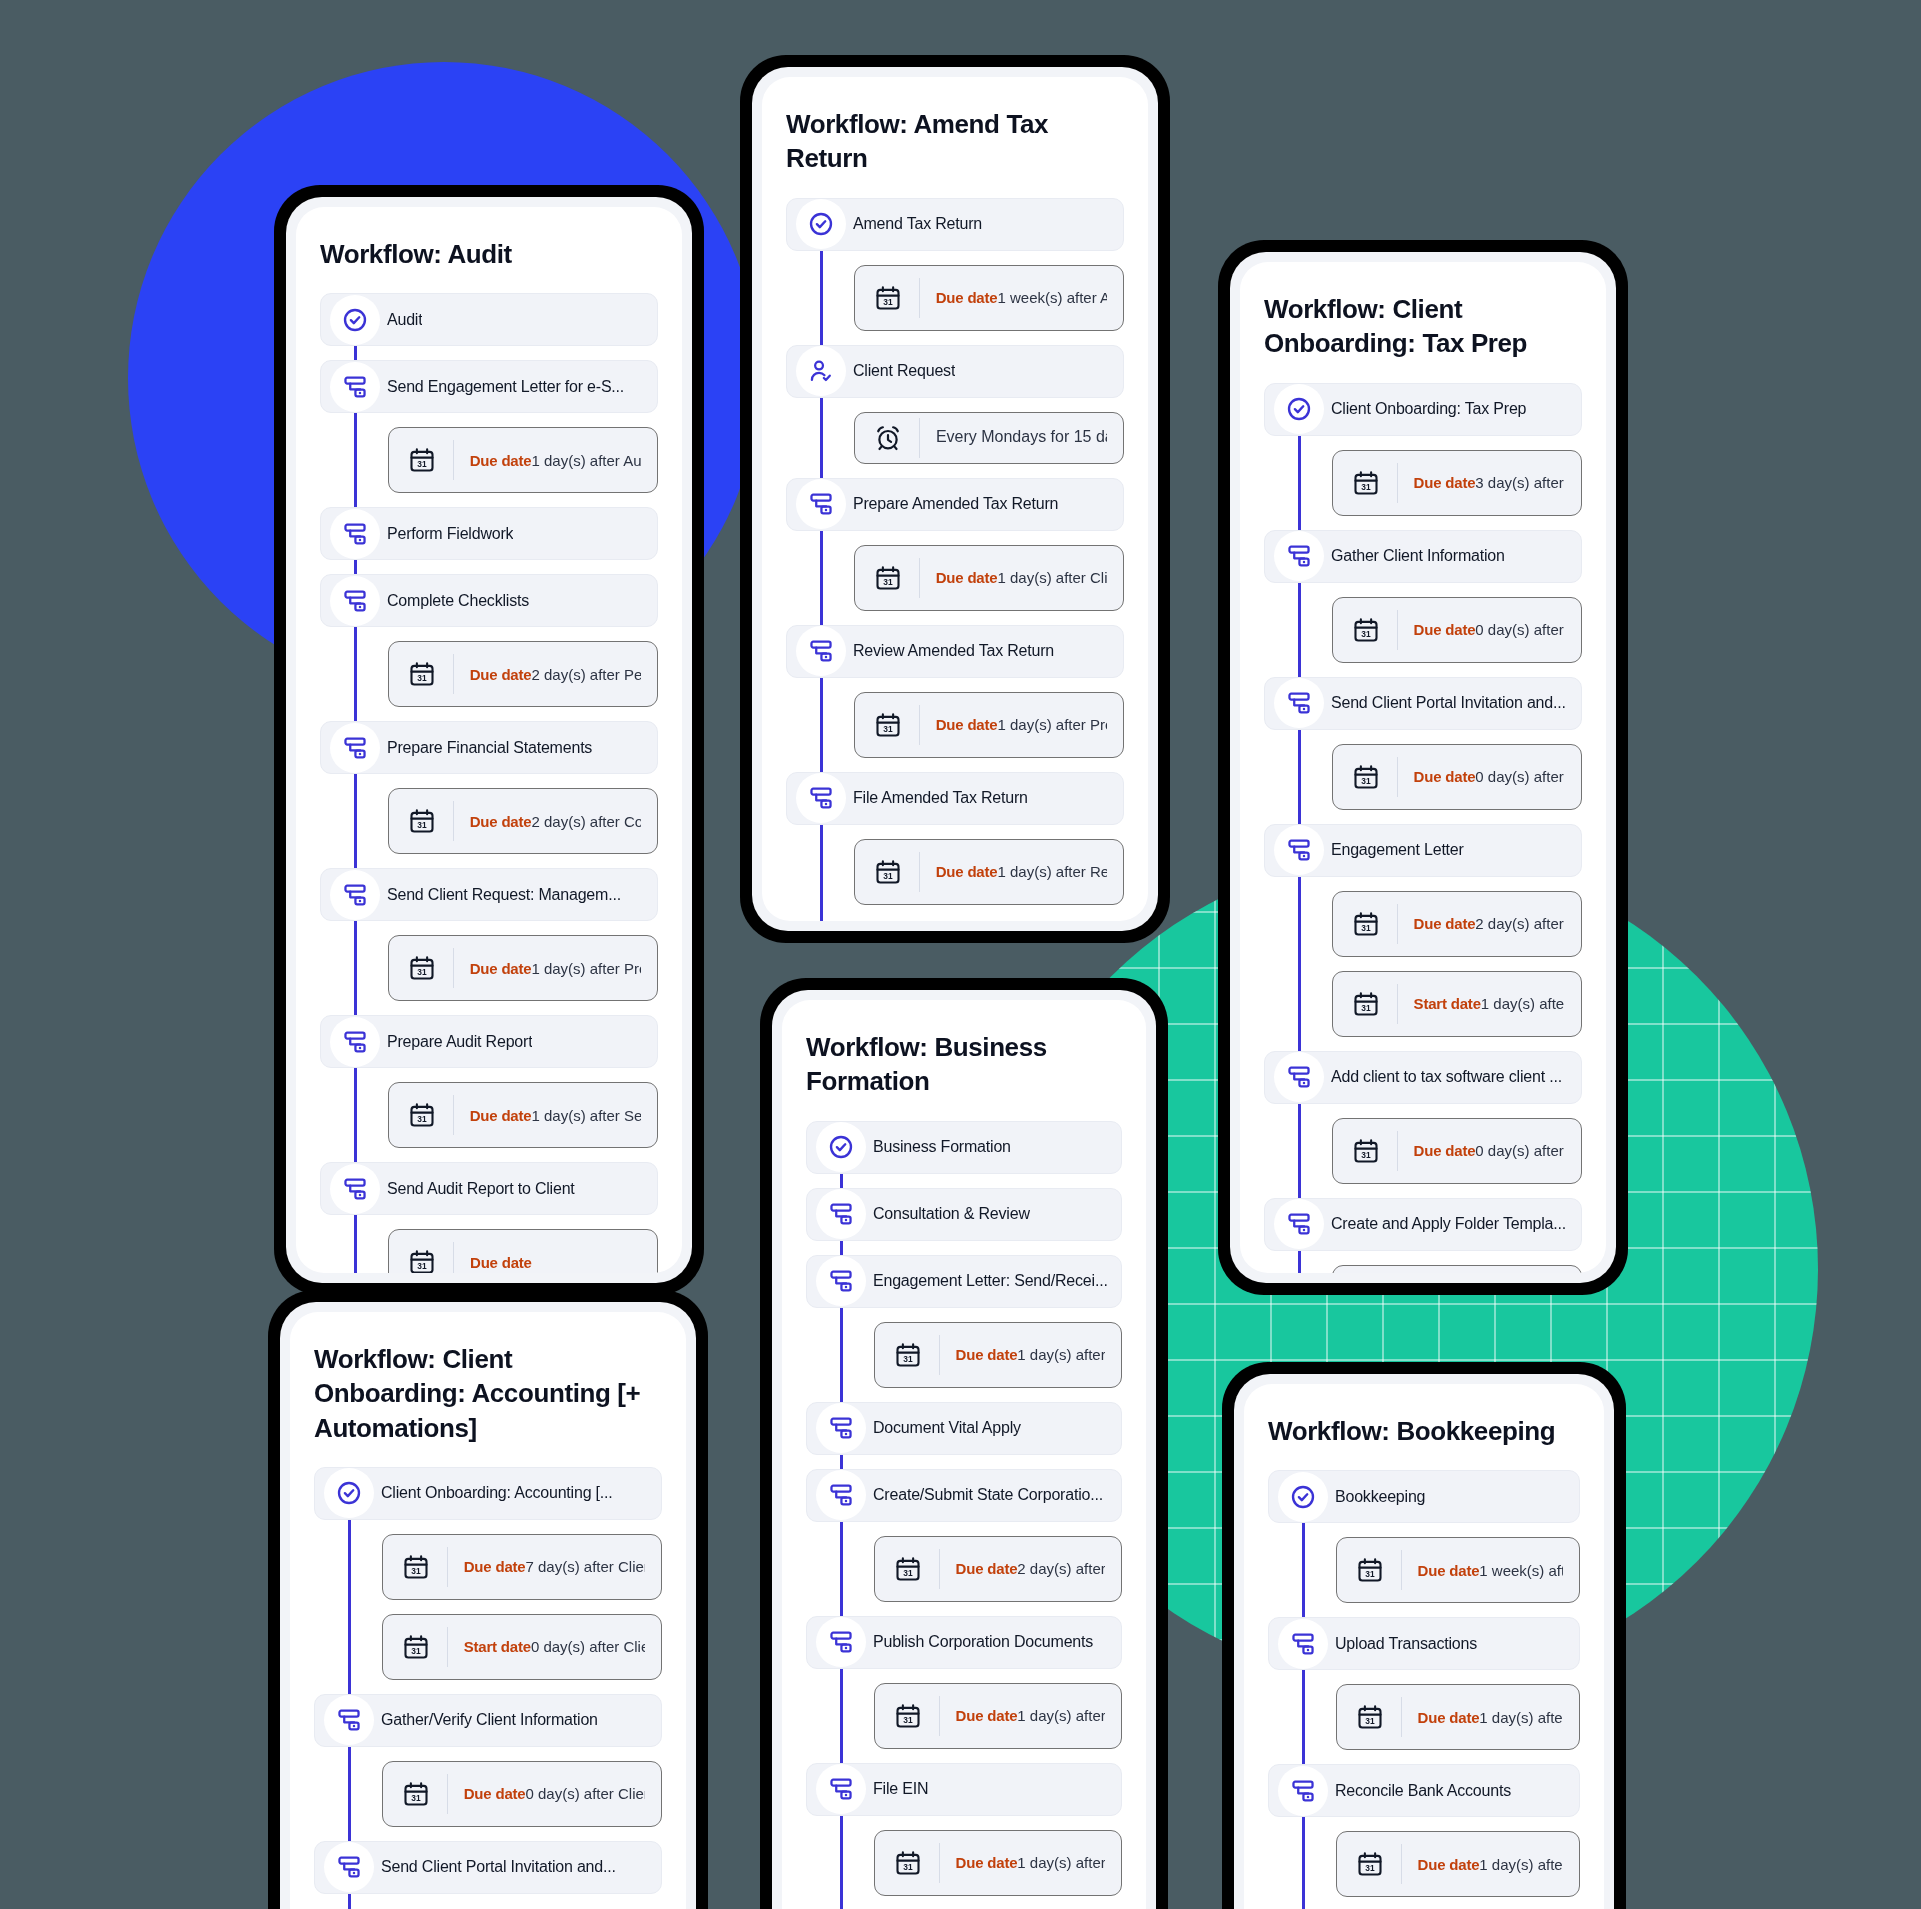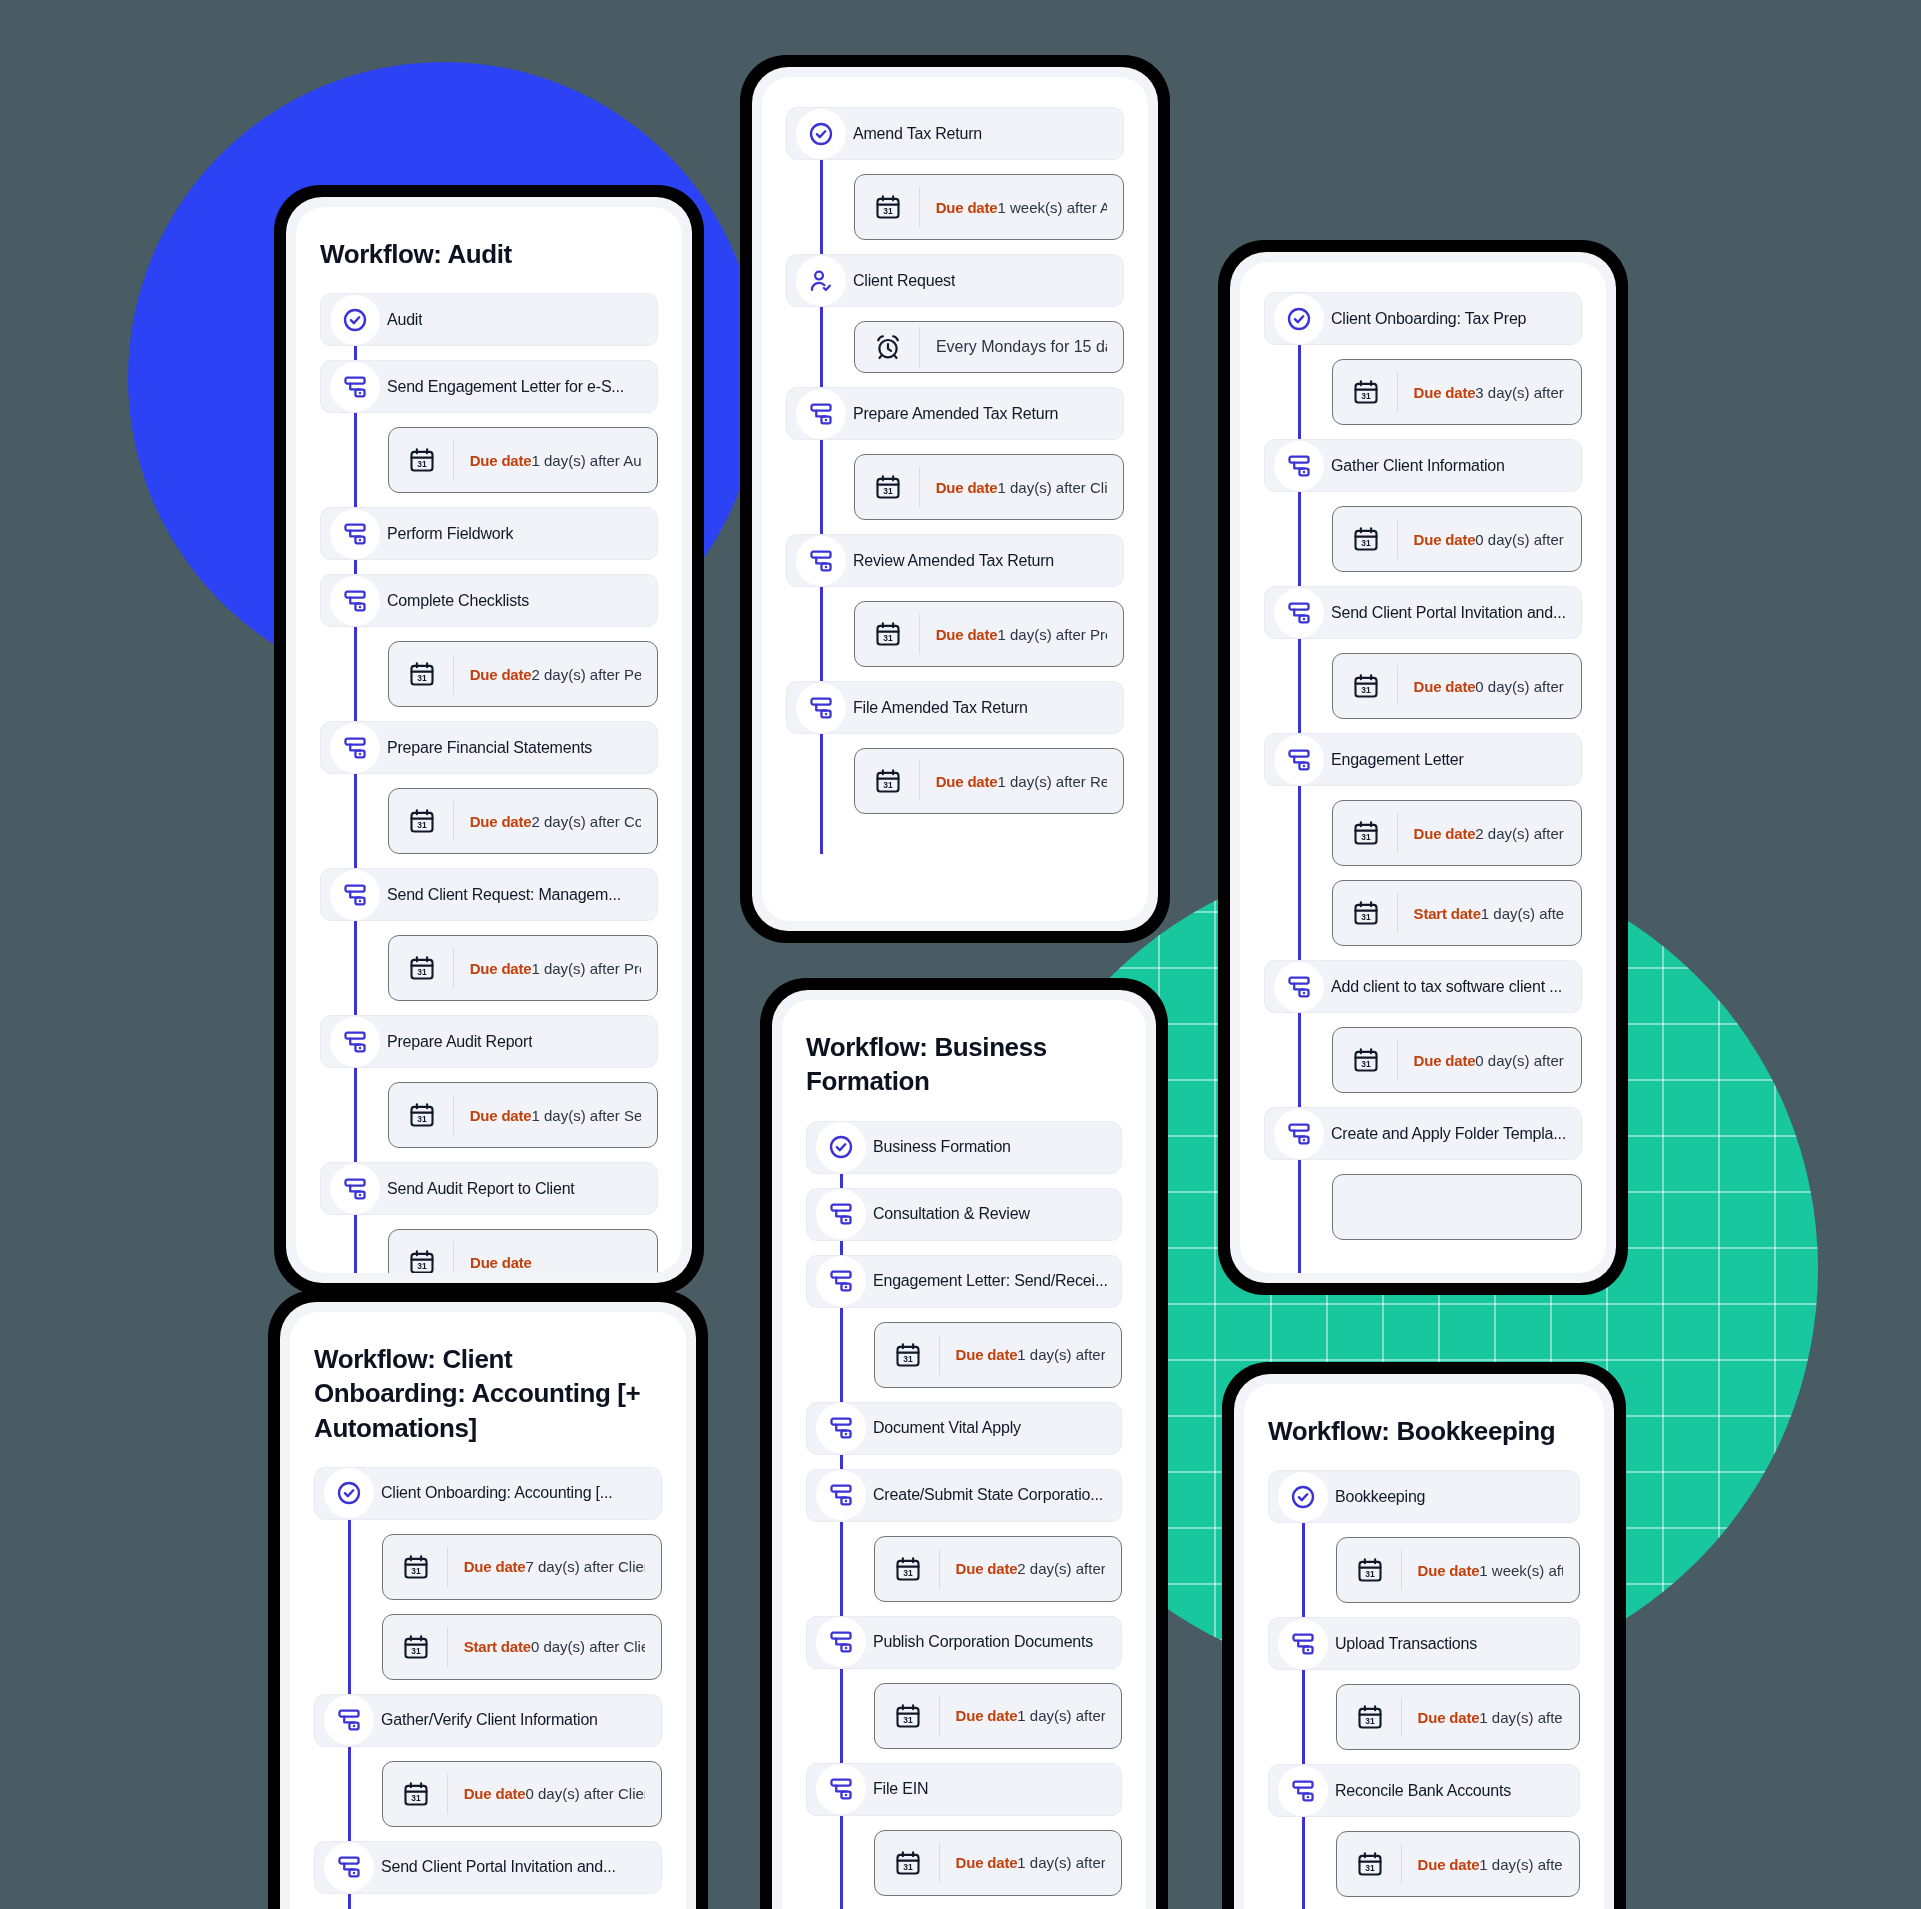--- a/index.html
+++ b/index.html
@@ -396,20 +396,21 @@
               <span class="label">Send Client Portal Invitation and...</span>
             </div>
           </div>
       </div>
     </div>
   </div>
 
   <div class="phone" style="left:740px; top:55px; width:430px; height:888px;">
     <div class="phone-inner">
       <div class="screen">
+        <div class="wf-title">Workflow: Amend Tax Return</div>
         <div class="timeline">
             <div class="spine"></div>
             <div class="node">
               <span class="bubble">
                 <svg width="26" height="26" viewBox="0 0 24 24" fill="none" stroke="#3b33d6" stroke-width="2.2" stroke-linecap="round" stroke-linejoin="round">
                   <circle cx="12" cy="12" r="9.2"></circle>
                   <path d="M8.2 12.2l2.7 2.7 5-5.4"></path>
                 </svg>
               </span>
               <span class="label">Amend Tax Return</span>
@@ -653,20 +654,21 @@
               <span class="dtext" style="display: block;"><span class="dtitle">Due date</span><span class="dvalue">1 day(s) after Publish Cor...</span></span>
             </div>
           </div>
       </div>
     </div>
   </div>
 
   <div class="phone" style="left:1218px; top:240px; width:410px; height:1055px;">
     <div class="phone-inner">
       <div class="screen">
+        <div class="wf-title">Workflow: Client Onboarding: Tax Prep</div>
         <div class="timeline">
             <div class="spine"></div>
             <div class="node">
               <span class="bubble">
                 <svg width="26" height="26" viewBox="0 0 24 24" fill="none" stroke="#3b33d6" stroke-width="2.2" stroke-linecap="round" stroke-linejoin="round">
                   <circle cx="12" cy="12" r="9.2"></circle>
                   <path d="M8.2 12.2l2.7 2.7 5-5.4"></path>
                 </svg>
               </span>
               <span class="label">Client Onboarding: Tax Prep</span>

